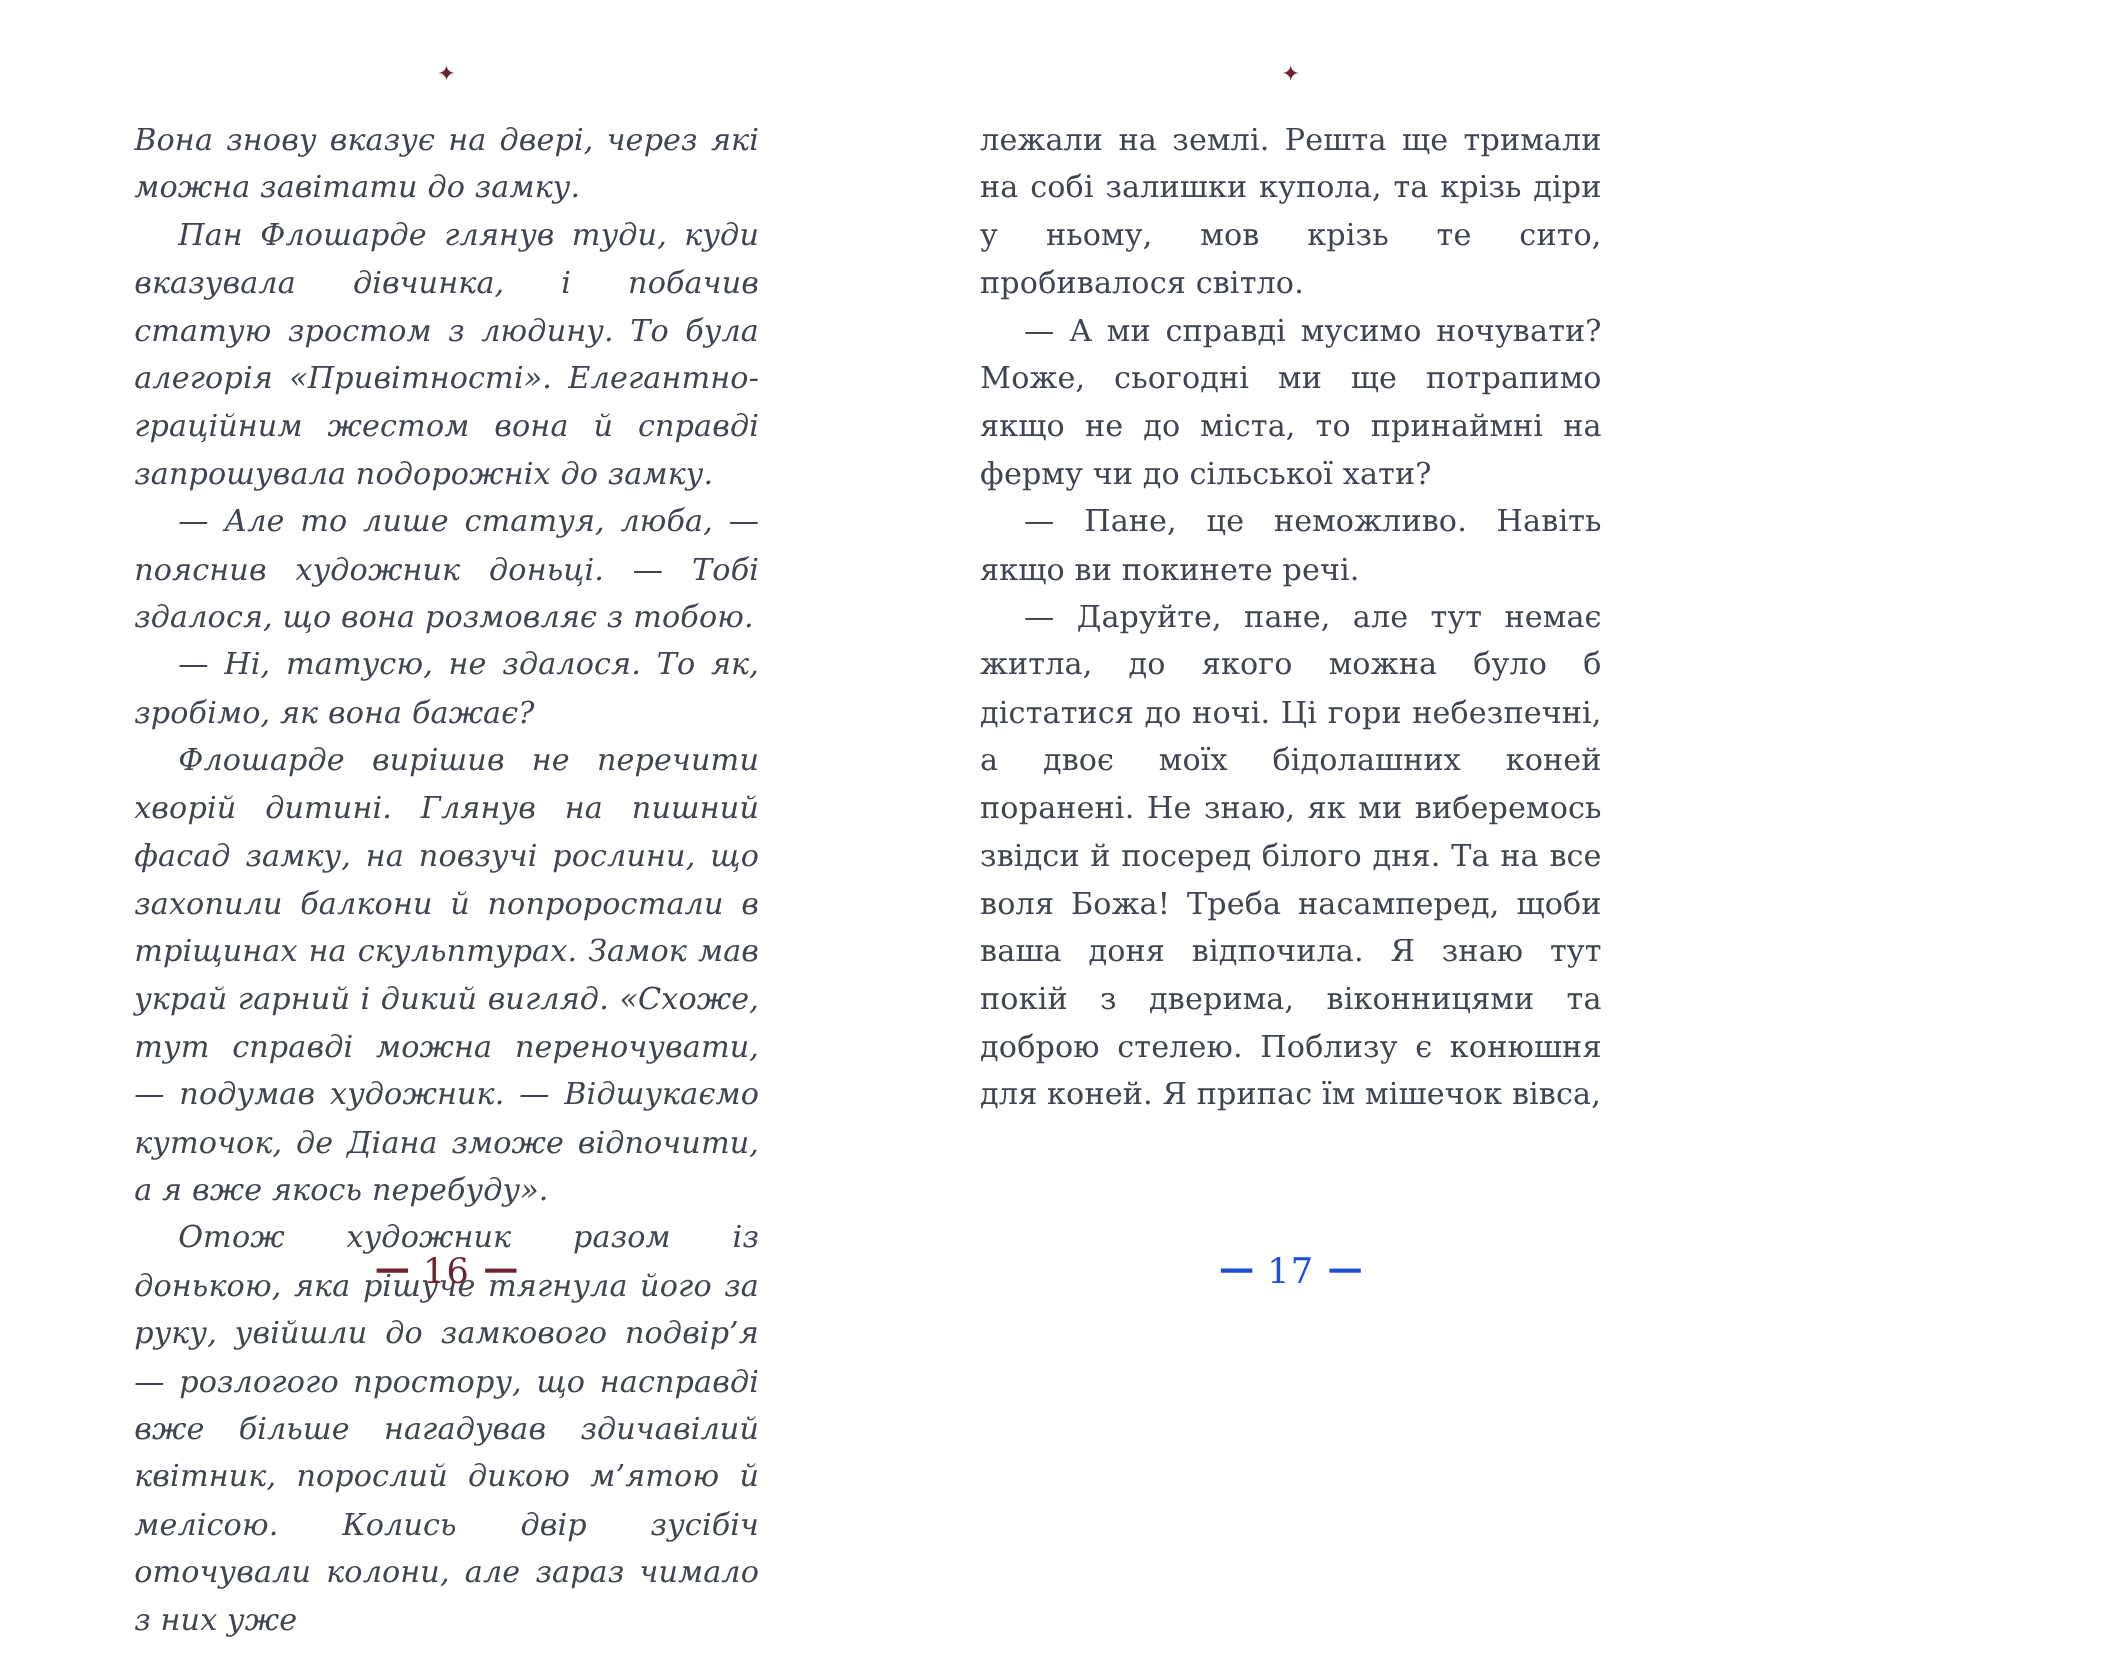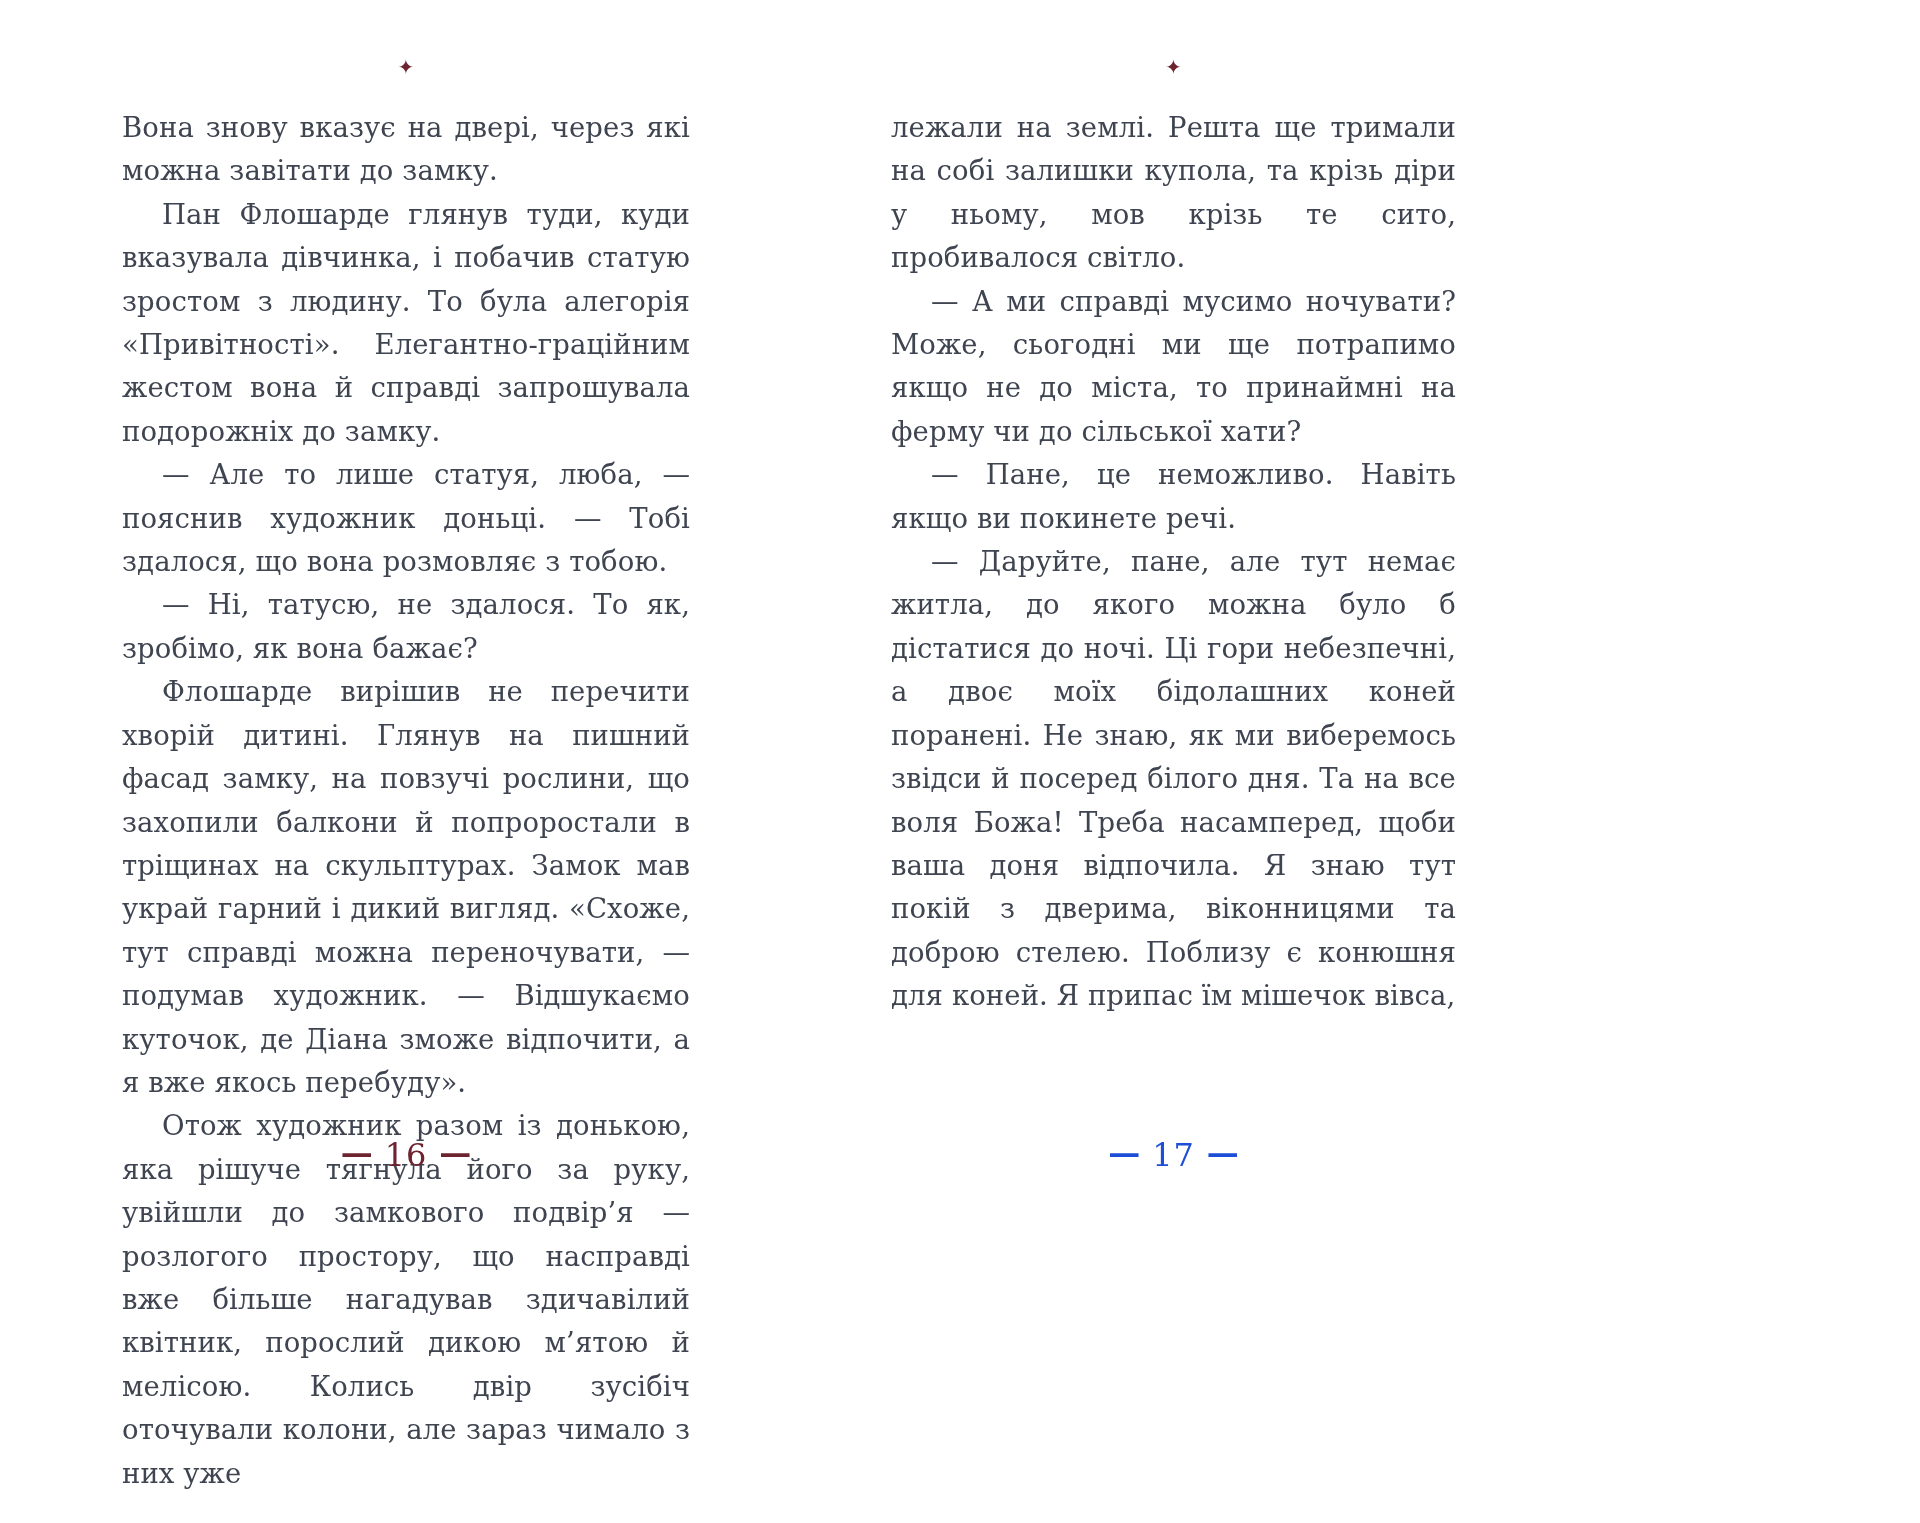--- a/index.html
+++ b/index.html
@@ -48,21 +48,21 @@
   }
   .folio .num { letter-spacing: 1px; }
 </style>
 </head>
 <body style="background: rgb(255, 255, 255);">
 
 <div class="spread">
 
   <section class="page page-left">
     <div class="marker" style="color: rgb(109, 36, 48);">✦</div>
-    <div class="text-block" style="color: rgb(62, 68, 80);">
+    <div class="text-block" style="color: rgb(62, 68, 80); font-style: italic;">
         <p class="para">Вона знову вказує на двері, через які можна завітати до замку.</p>
         <p class="para indent">Пан Флошарде глянув туди, куди вказувала дівчинка, і побачив статую зростом з людину. То була алегорія «Привітності». Елегантно-граційним жестом вона й справді запрошувала подорожніх до замку.</p>
         <p class="para indent">— Але то лише статуя, люба, — пояснив художник доньці. — Тобі здалося, що вона розмовляє з тобою.</p>
         <p class="para indent">— Ні, татусю, не здалося. То як, зробімо, як вона бажає?</p>
         <p class="para indent">Флошарде вирішив не перечити хворій дитині. Глянув на пишний фасад замку, на повзучі рослини, що захопили балкони й попроростали в тріщинах на скульптурах. Замок мав украй гарний і дикий вигляд. «Схоже, тут справді можна переночувати, — подумав художник. — Відшукаємо куточок, де Діана зможе відпочити, а я вже якось перебуду».</p>
         <p class="para indent">Отож художник разом із донькою, яка рішуче тягнула його за руку, увійшли до замкового подвір’я — розлогого простору, що насправді вже більше нагадував здичавілий квітник, порослий дикою м’ятою й мелісою. Колись двір зусібіч оточували колони, але зараз чимало з них уже</p>
       </div>
     <div class="folio" style="color: rgb(109, 36, 48);">
       <span class="dash">—</span><span class="num">16</span><span class="dash">—</span>
     </div>

